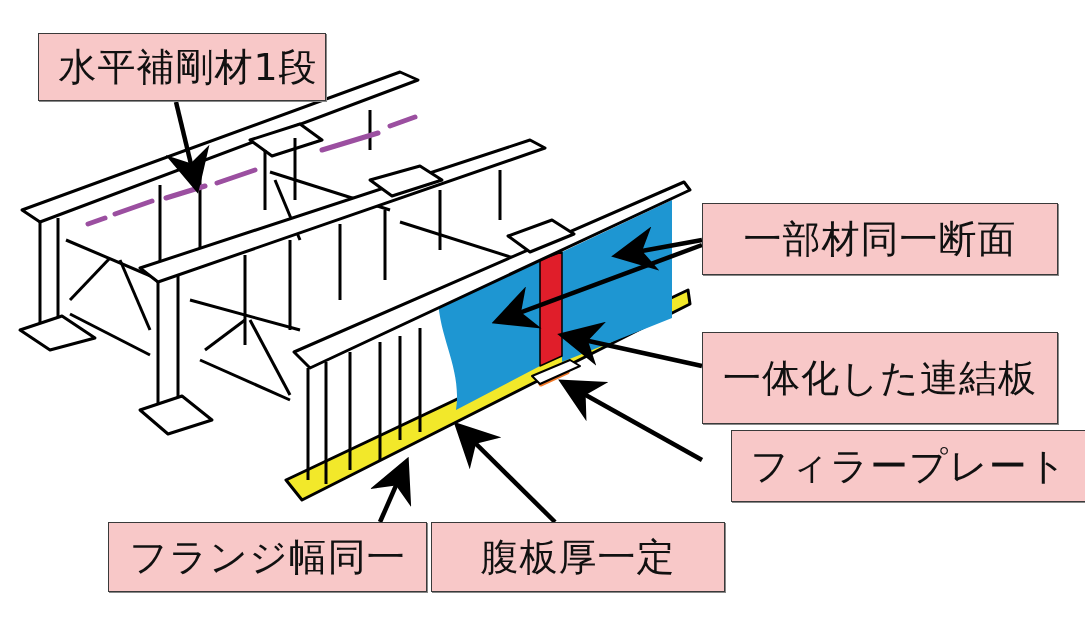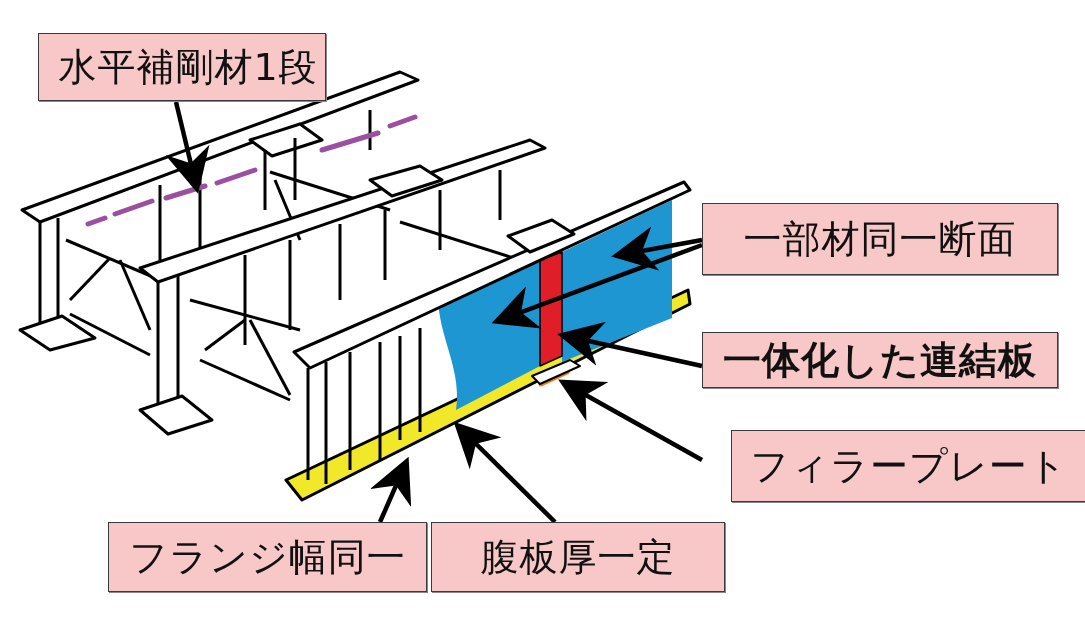--- a/index.html
+++ b/index.html
@@ -13,21 +13,21 @@
       box-shadow: 1px 1px 0 #888;
       display: flex; align-items: center; justify-content: center;
       color: #111;
       font-size: 38px;
       letter-spacing: 1px;
       white-space: nowrap;
       box-sizing: border-box;
     }
     #lbl-stiffener { left: 38px;  top: 33px;  width: 288px; height: 68px; padding-left: 12px; }
     #lbl-section   { left: 702px; top: 203px; width: 356px; height: 72px; }
-    #lbl-plate     { left: 702px; top: 332px; width: 356px; height: 56px; font-weight: bold; }
+    #lbl-plate     { left: 702px; top: 332px; width: 356px; height: 92px; }
     #lbl-filler    { left: 731px; top: 430px; width: 356px; height: 72px; }
     #lbl-flange    { left: 108px; top: 522px; width: 319px; height: 70px; }
     #lbl-web       { left: 431px; top: 522px; width: 294px; height: 70px; }
   </style>
 </head>
 <body>
 
 <svg id="stage" viewBox="0 0 1085 625" xmlns="http://www.w3.org/2000/svg">
   <defs>
     <marker id="ah" markerWidth="10" markerHeight="10" refX="8" refY="5" orient="auto" markerUnits="strokeWidth">

